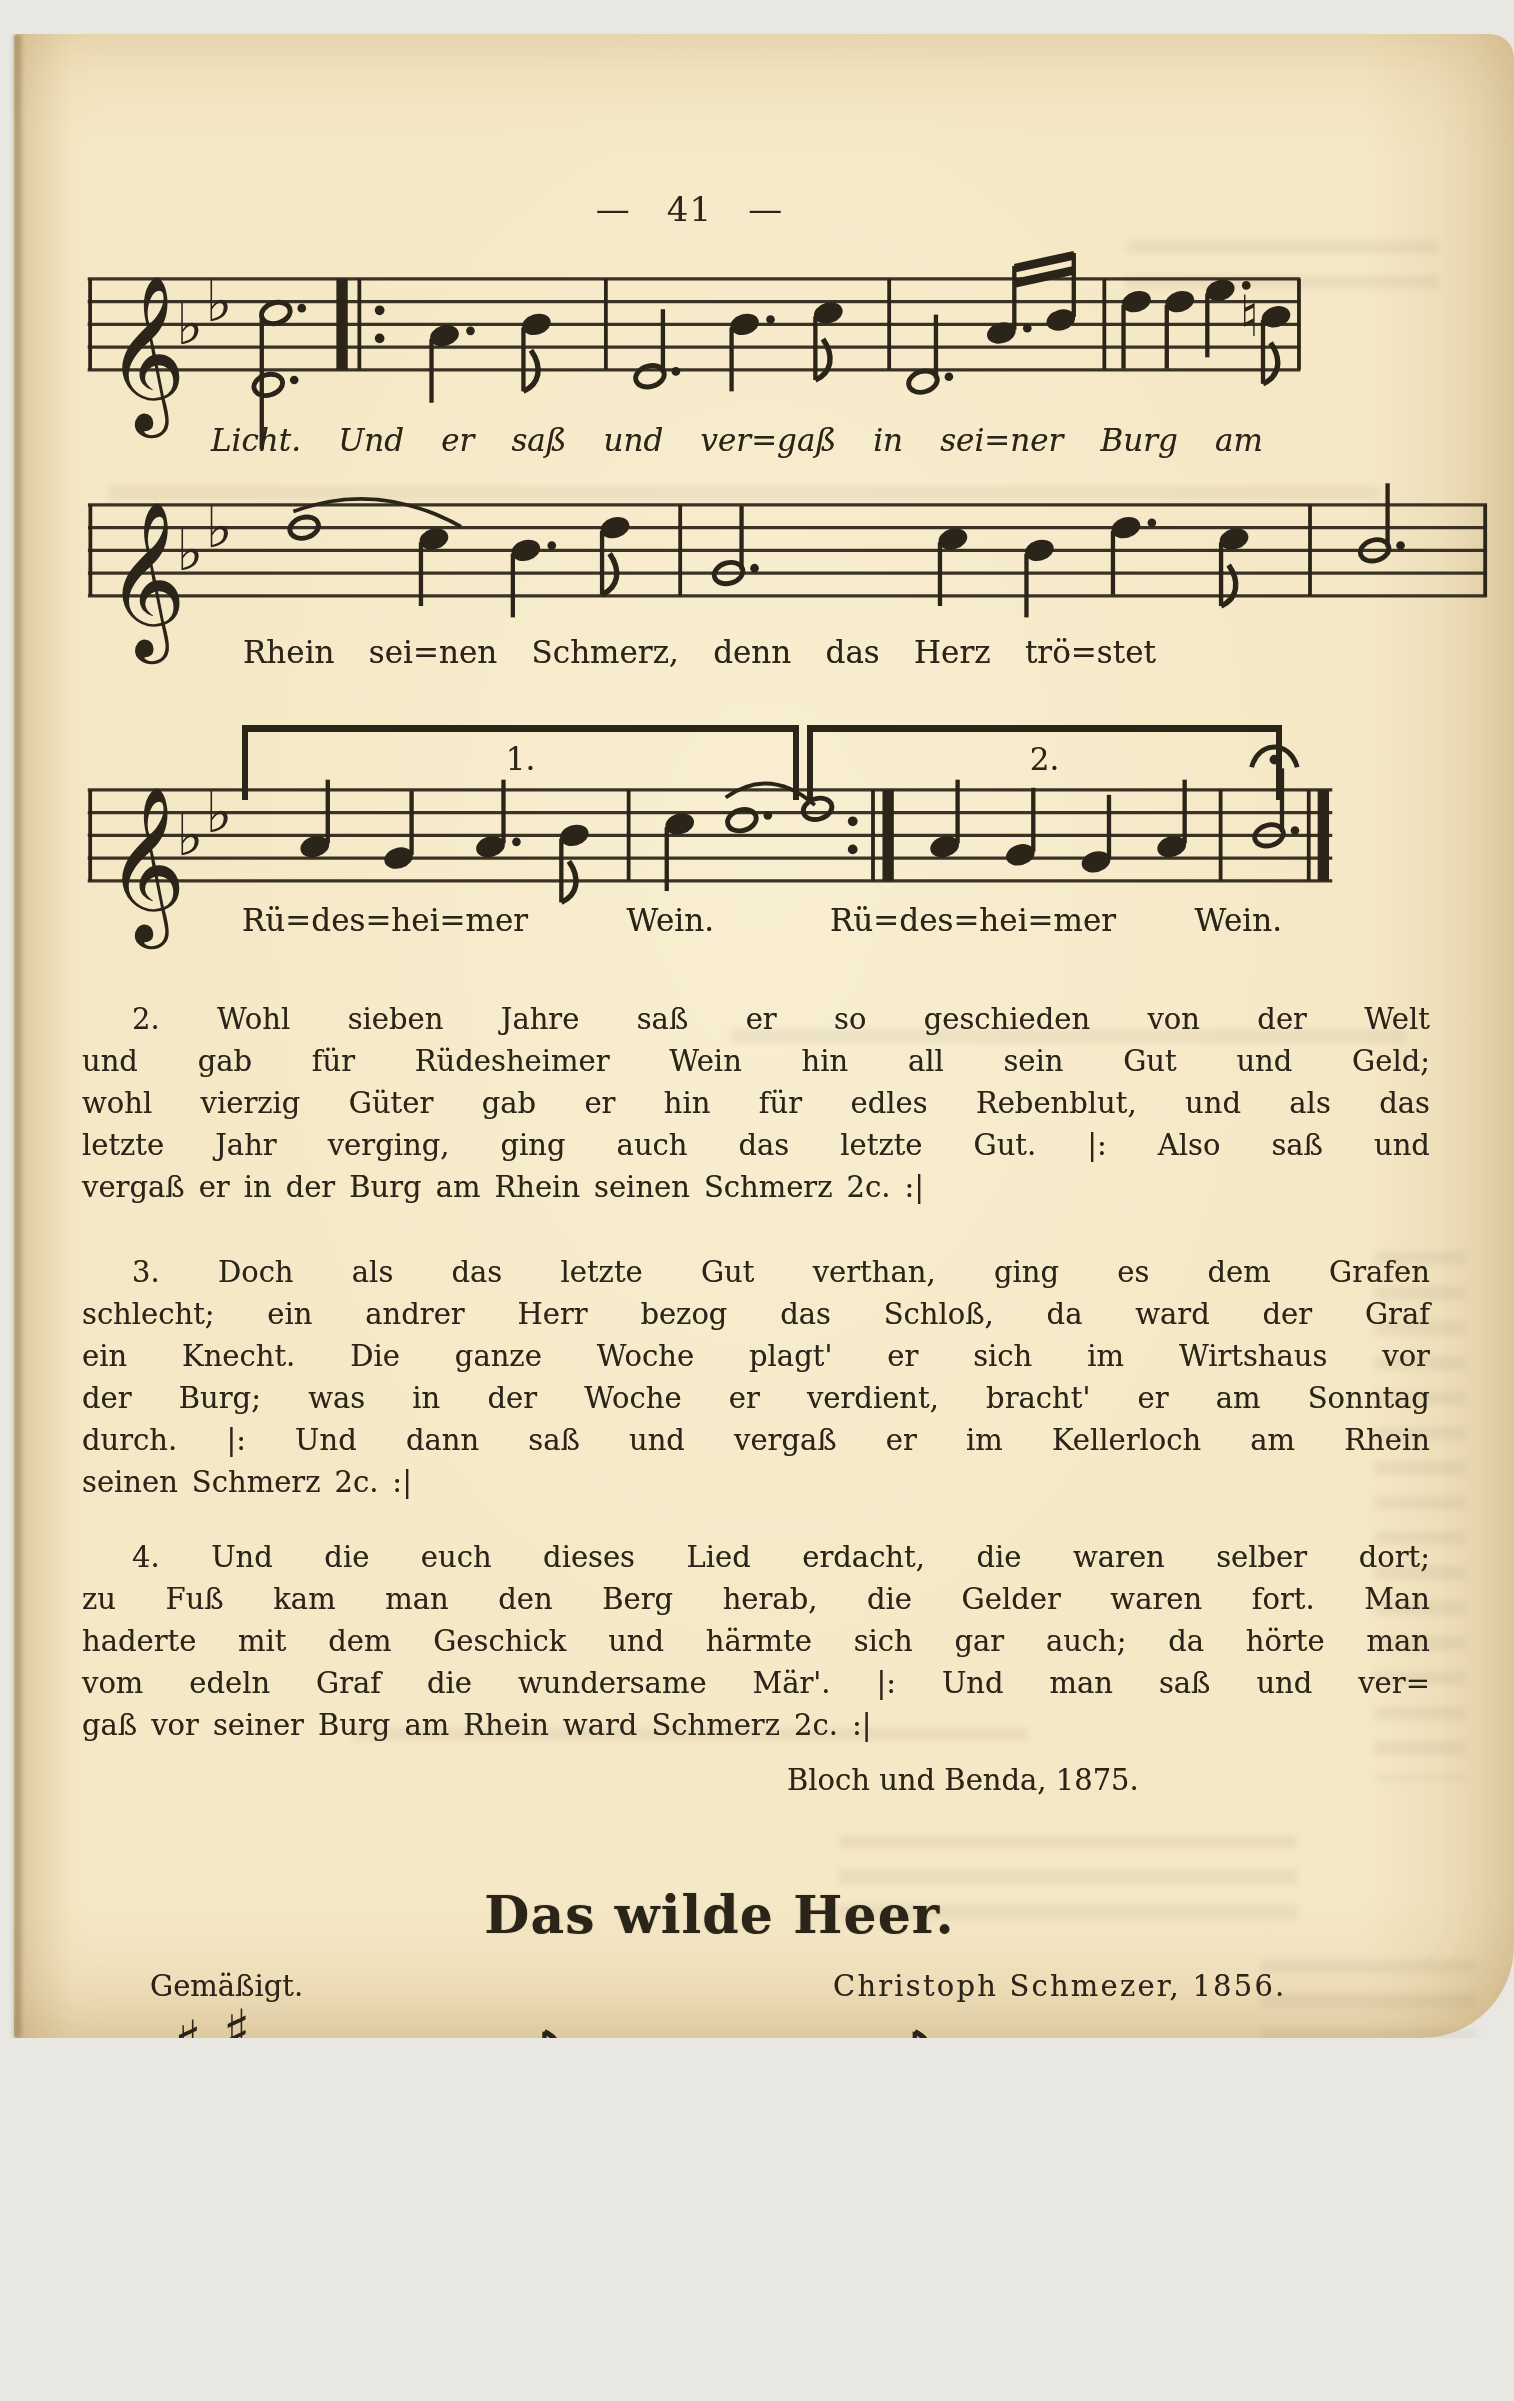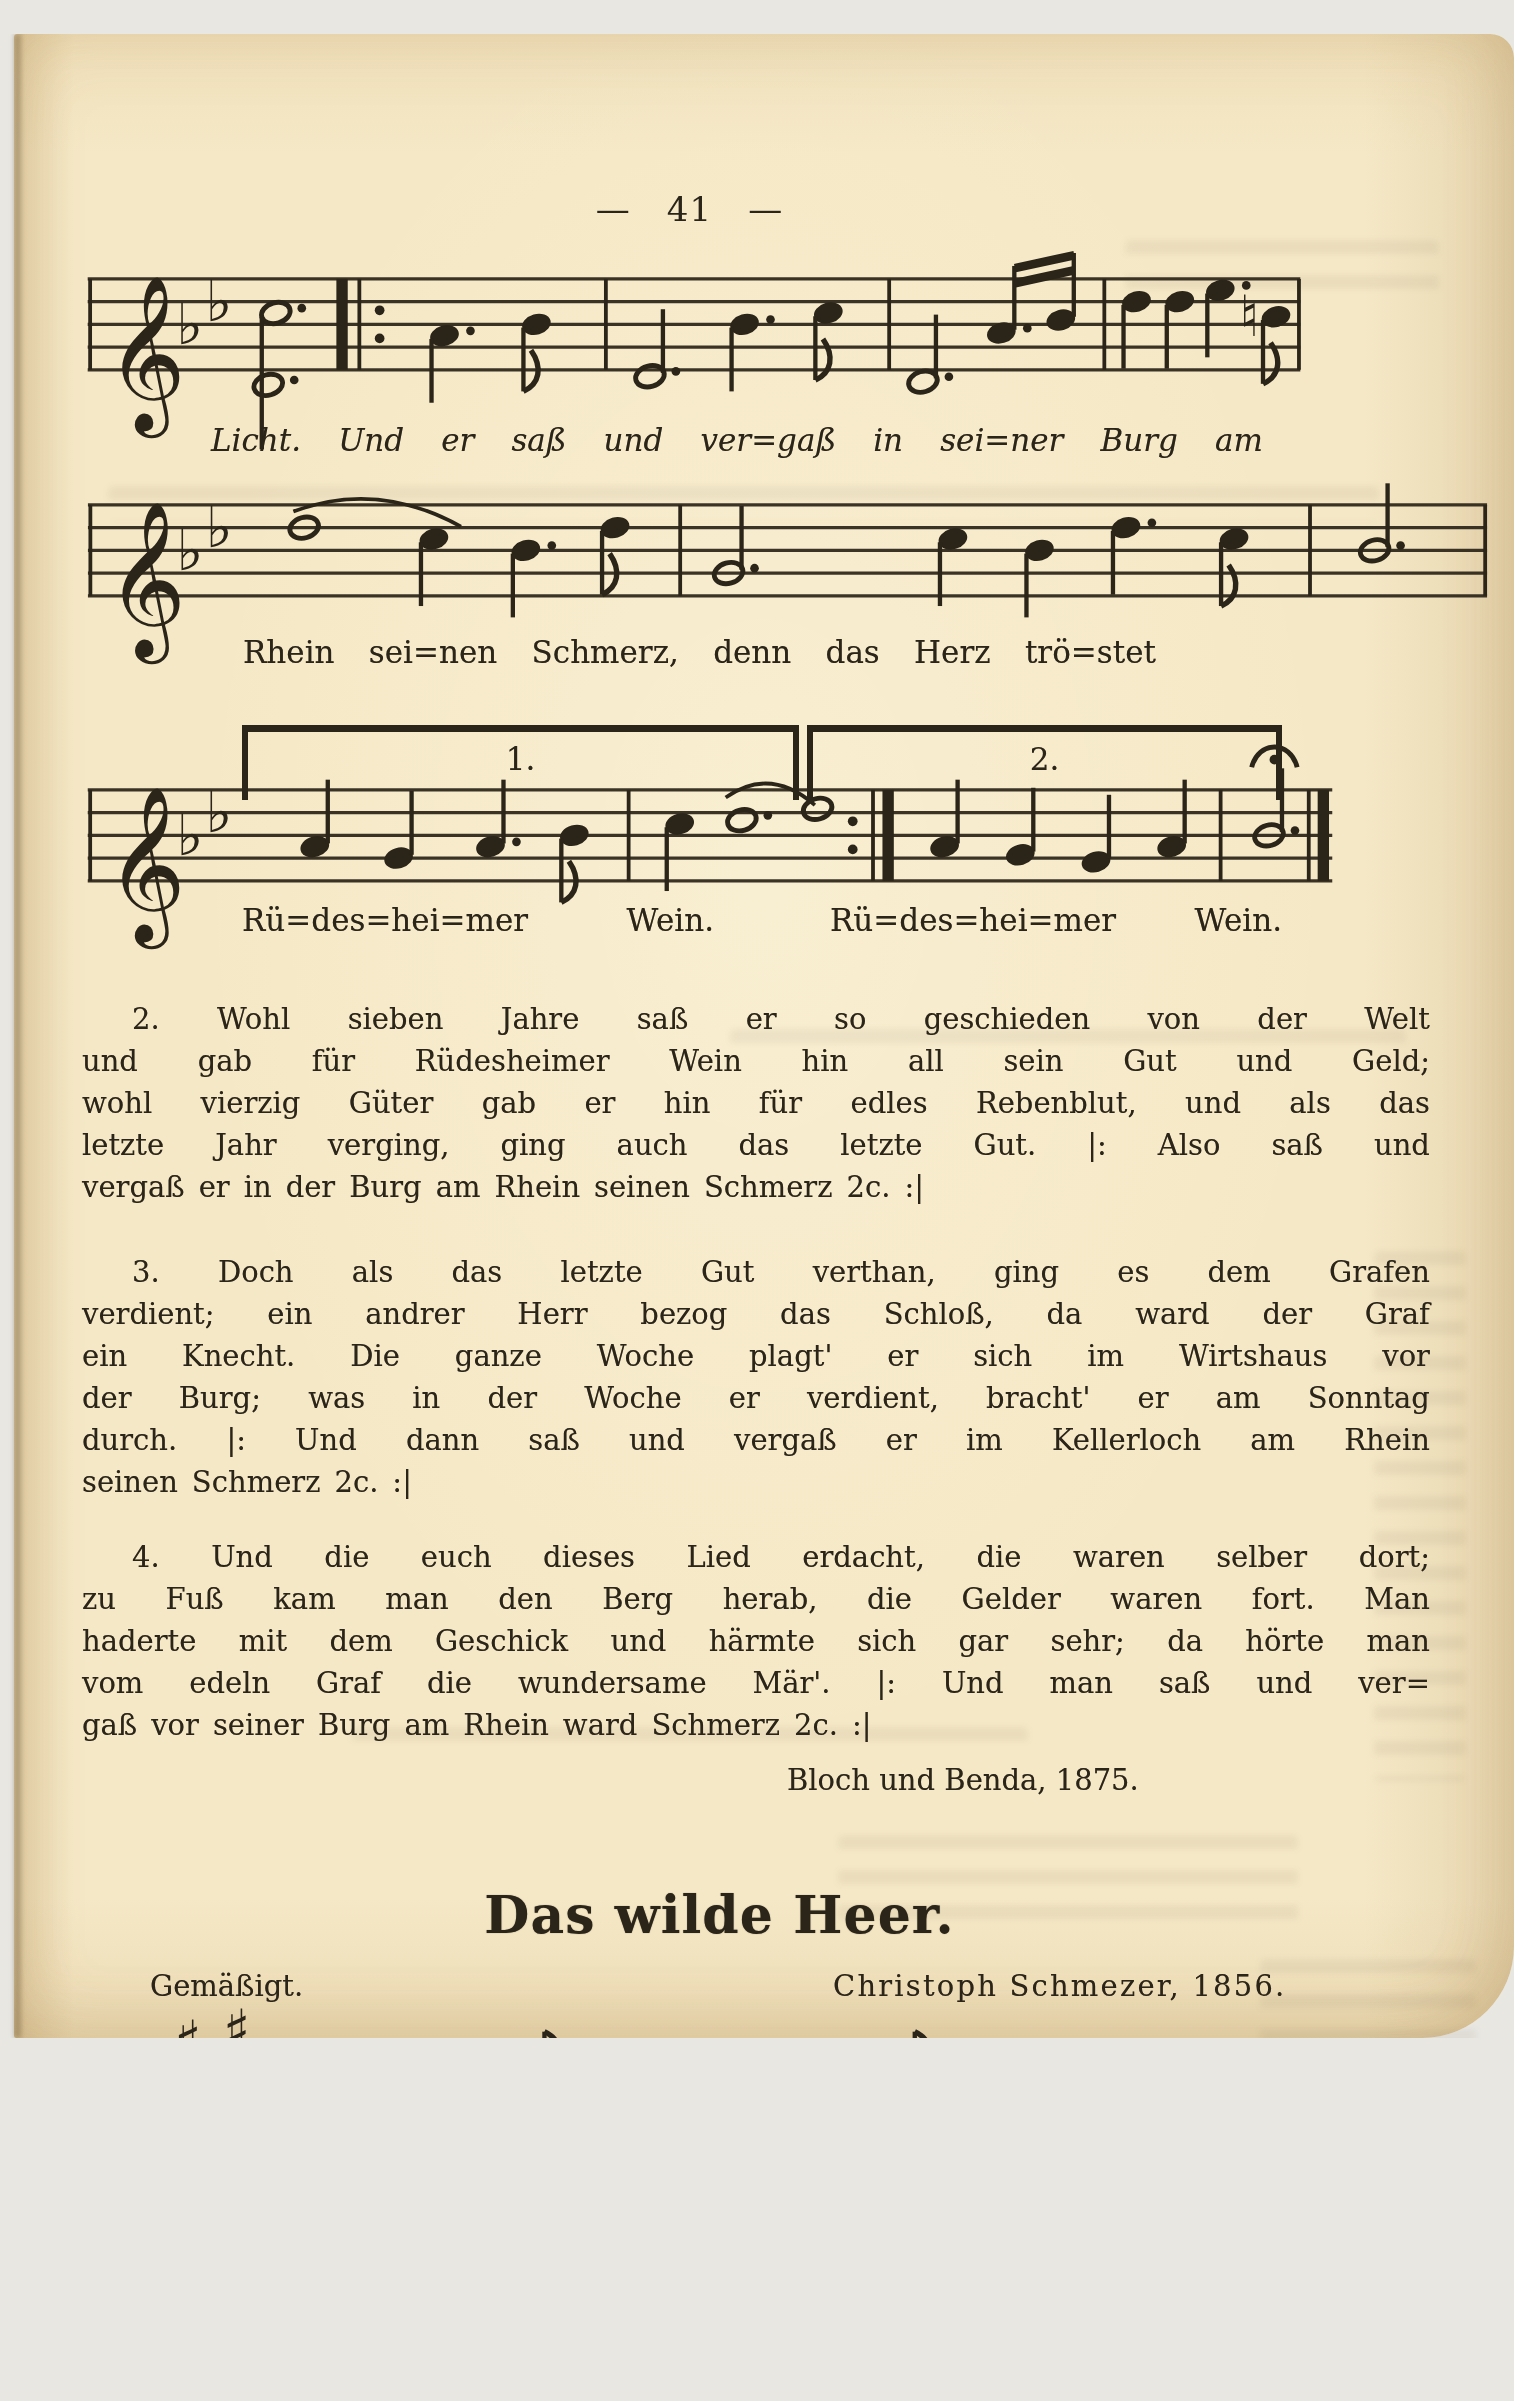--- a/index.html
+++ b/index.html
@@ -372,21 +372,21 @@
         <span>das</span>
         <span>letzte</span>
         <span>Gut</span>
         <span>verthan,</span>
         <span>ging</span>
         <span>es</span>
         <span>dem</span>
         <span>Grafen</span>
       </div>
       <div class="vline">
-        <span>verdient;</span>
+        <span>schlecht;</span>
         <span>ein</span>
         <span>andrer</span>
         <span>Herr</span>
         <span>bezog</span>
         <span>das</span>
         <span>Schloß,</span>
         <span>da</span>
         <span>ward</span>
         <span>der</span>
         <span>Graf</span>
@@ -469,21 +469,21 @@
       </div>
       <div class="vline">
         <span>haderte</span>
         <span>mit</span>
         <span>dem</span>
         <span>Geschick</span>
         <span>und</span>
         <span>härmte</span>
         <span>sich</span>
         <span>gar</span>
-        <span>sehr;</span>
+        <span>auch;</span>
         <span>da</span>
         <span>hörte</span>
         <span>man</span>
       </div>
       <div class="vline">
         <span>vom</span>
         <span>edeln</span>
         <span>Graf</span>
         <span>die</span>
         <span>wundersame</span>

